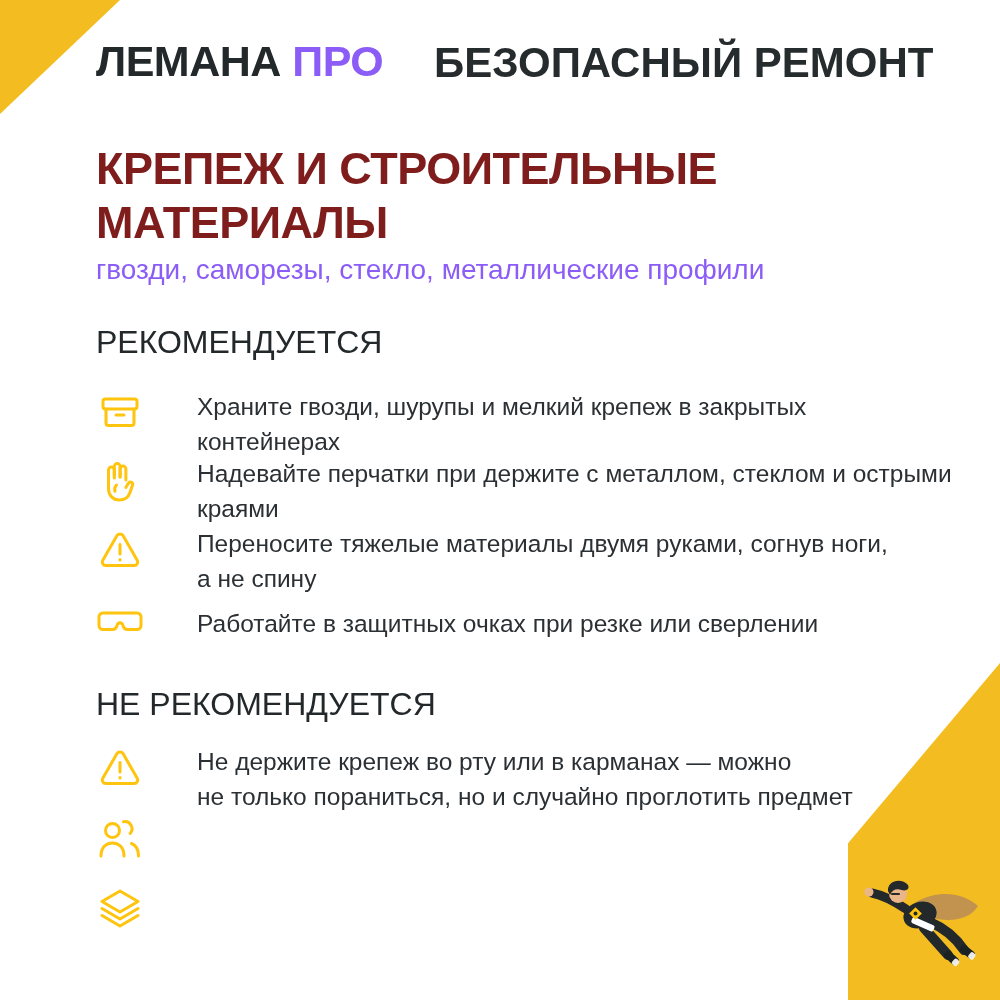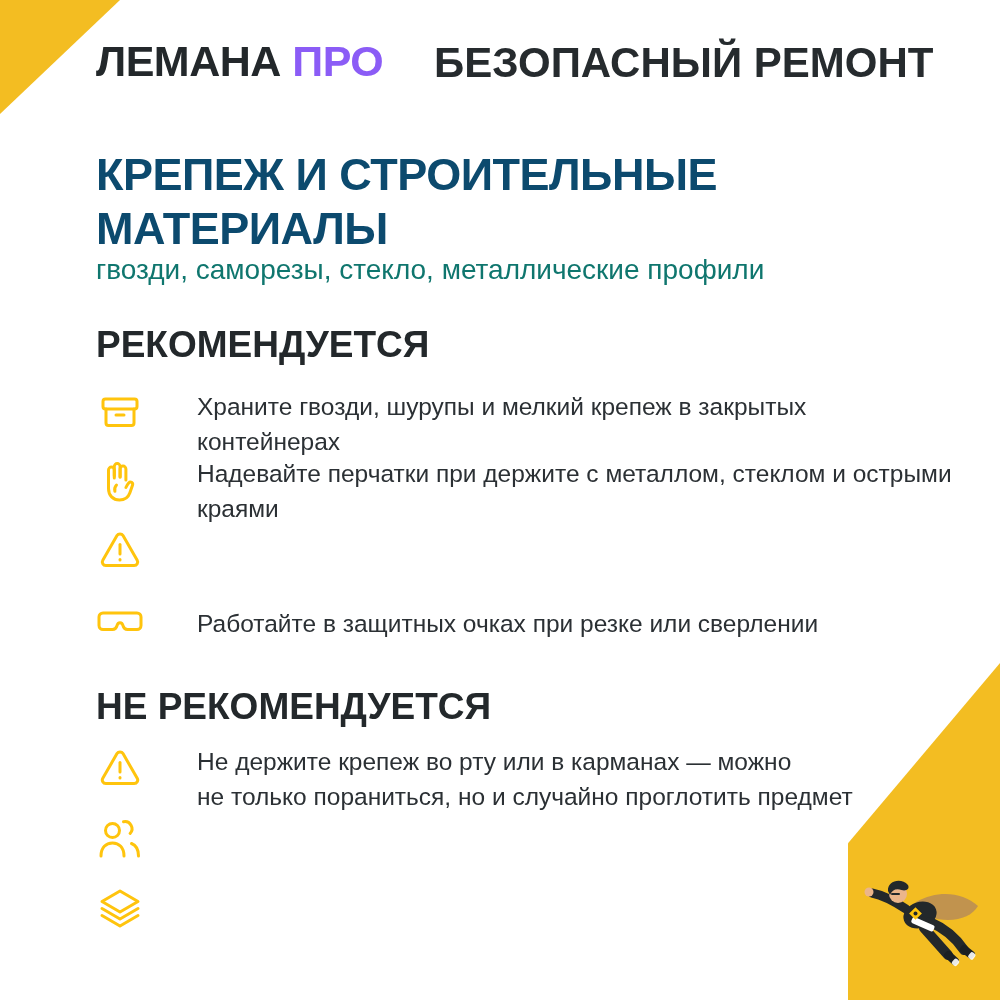--- a/index.html
+++ b/index.html
@@ -31,33 +31,33 @@
   }
   .logo .accent{color:#8b5cf6;}
   .program-title{
     position:absolute;left:434px;top:42px;
     font-size:42px;font-weight:800;line-height:1;letter-spacing:0;
     color:#262B2E;
   }
 
   
   .page-title{
-    position:absolute;left:96px;top:148px;
+    position:absolute;left:96px;top:142px;
     font-size:45px;line-height:54px;font-weight:800;letter-spacing:-0.5px;
-    color:#0c4a6e;
+    color:#7f1d1d;
   }
   .page-subtitle{
     position:absolute;left:96px;top:254px;
     font-size:28px;line-height:32px;font-weight:400;
-    color:#0f766e;
+    color:#8b5cf6;
   }
 
   .section-heading{
     position:absolute;left:96px;
-    font-size:37px;font-weight:700;line-height:1;
+    font-size:32px;font-weight:400;line-height:1;
     color:#23282B;
   }
   #sec1-heading{top:326px;}
   #sec2-heading{top:688px;}
 
   
   .rule-row{position:absolute;left:96px;right:30px;}
   .rule-icon{position:absolute;left:0;top:1px;width:50px;height:50px;}
   .rule-text{
     margin-left:101px;
@@ -120,20 +120,22 @@
 </div>
 
 <div id="row3" class="rule-row">
   <span class="rule-icon">
     <svg class="icon" width="48" height="48" viewBox="0 0 48 48" fill="none" stroke="#FFC40D" stroke-width="3" stroke-linecap="round" stroke-linejoin="round">
       <path d="M21,8.6 a3.5,3.5 0 0 1 6,0 l14.2,24.6 a3.5,3.5 0 0 1 -3,5.3 H9.8 a3.5,3.5 0 0 1 -3,-5.3 Z"></path>
       <path d="M24,17.5 V27"></path>
       <path d="M24,32.6 v0.4"></path>
     </svg>
   </span>
+  <div class="rule-text prewrap">Переносите тяжелые материалы двумя руками, согнув ноги,
+а не спину</div>
 </div>
 
 <div id="row4" class="rule-row">
   <span class="rule-icon">
     <svg class="icon" width="48" height="48" viewBox="0 0 48 48" fill="none" stroke="#FFC40D" stroke-width="3" stroke-linecap="round" stroke-linejoin="round">
       <path d="M7,15 H41 C43.2,15 45,16.8 45,19 V27.5 C45,29.7 43.2,31.5 41,31.5 H31.5 C29.3,31.5 27.6,30 27.1,27.9 C26.6,25.8 25.5,24.7 24,24.7 C22.5,24.7 21.4,25.8 20.9,27.9 C20.4,30 18.7,31.5 16.5,31.5 H7 C4.8,31.5 3,29.7 3,27.5 V19 C3,16.8 4.8,15 7,15 Z"></path>
     </svg>
   </span>
   <div class="rule-text prewrap">Работайте в защитных очках при резке или сверлении</div>
 </div>

